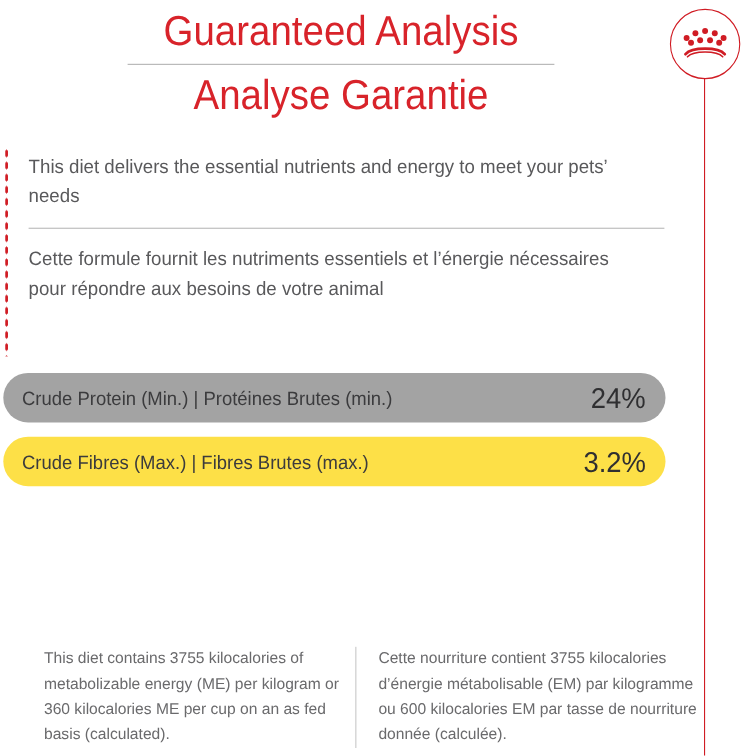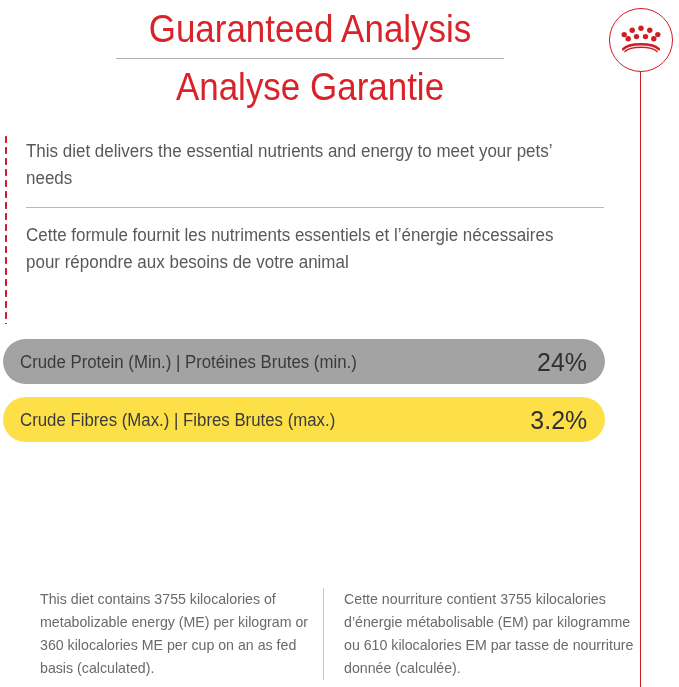--- a/index.html
+++ b/index.html
@@ -228,16 +228,16 @@
     </div>
     <div class="pill light">
       <span class="pill-label">Crude Fibres (Max.) | Fibres Brutes (max.)</span>
       <span class="pill-value">3.2%</span>
     </div>
   </div>
 
   <div class="footer">
     <div class="footer-col left">This diet contains 3755 kilocalories of metabolizable energy (ME) per kilogram or 360 kilocalories ME per cup on an as fed basis (calculated).</div>
     <div class="footer-divider"></div>
-    <div class="footer-col right">Cette nourriture contient 3755 kilocalories d’énergie métabolisable (EM) par kilogramme ou 610 kilocalories EM par tasse de nourriture donnée (calculée).</div>
+    <div class="footer-col right">Cette nourriture contient 3755 kilocalories d’énergie métabolisable (EM) par kilogramme ou 600 kilocalories EM par tasse de nourriture donnée (calculée).</div>
   </div>
 
 </div>
 
 </body></html>

